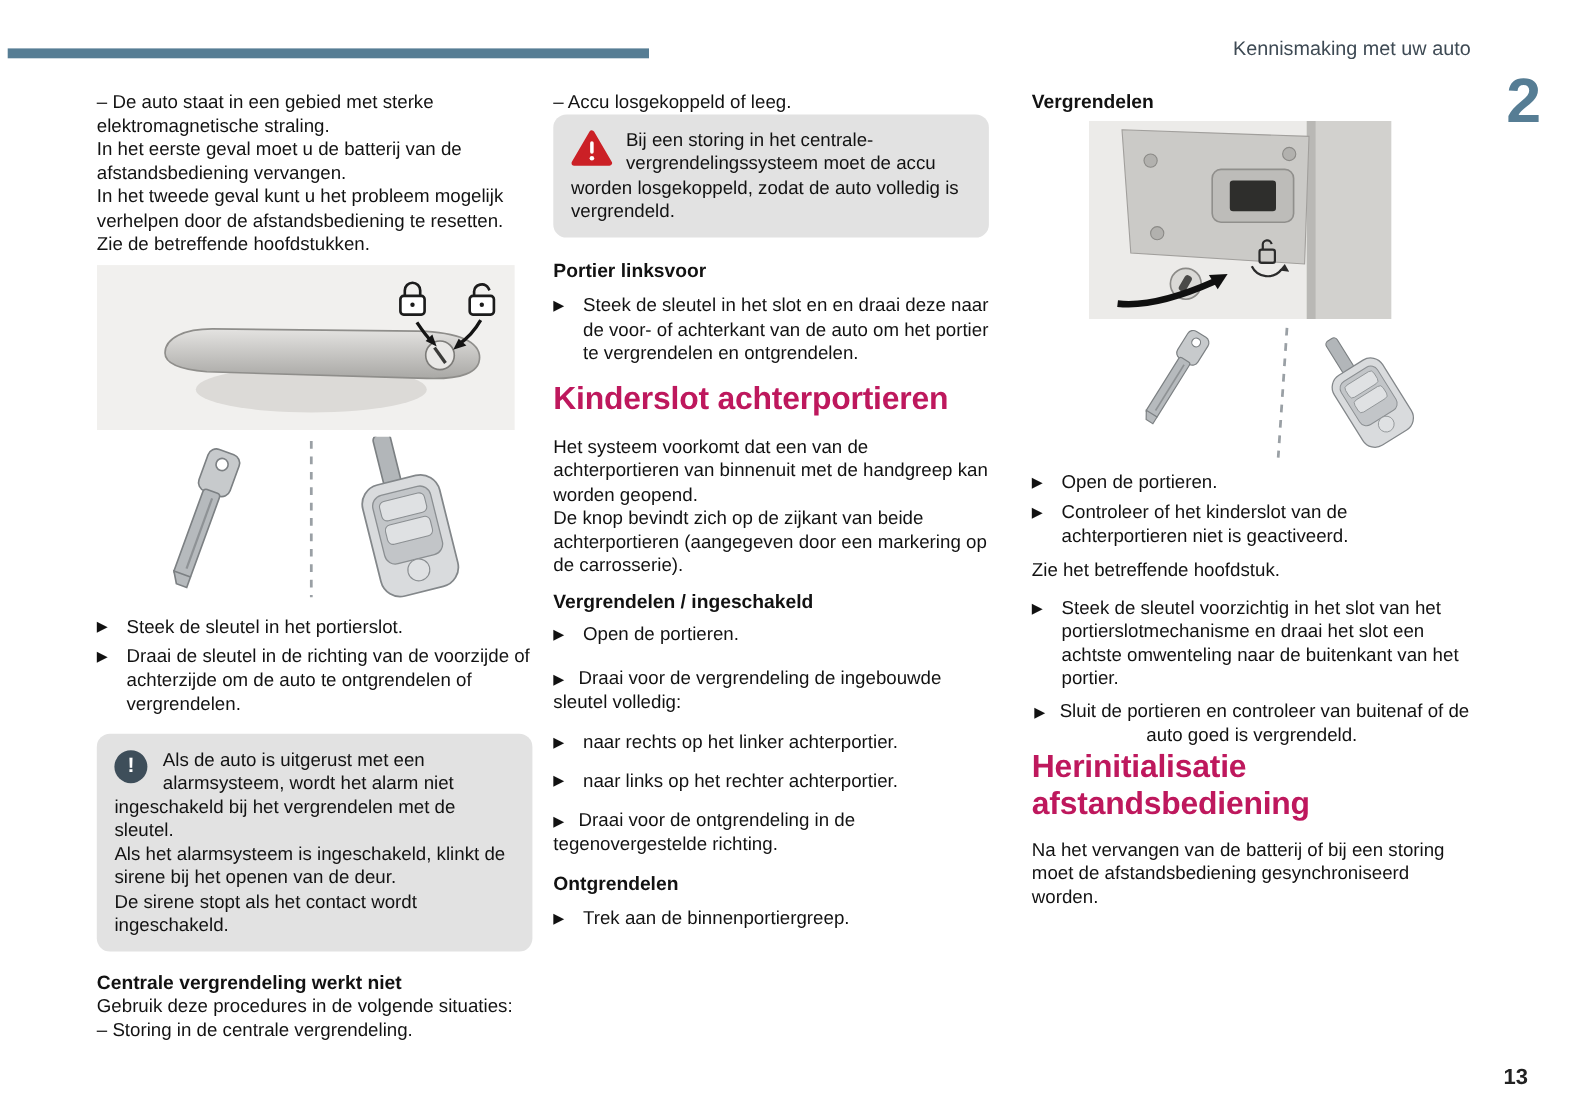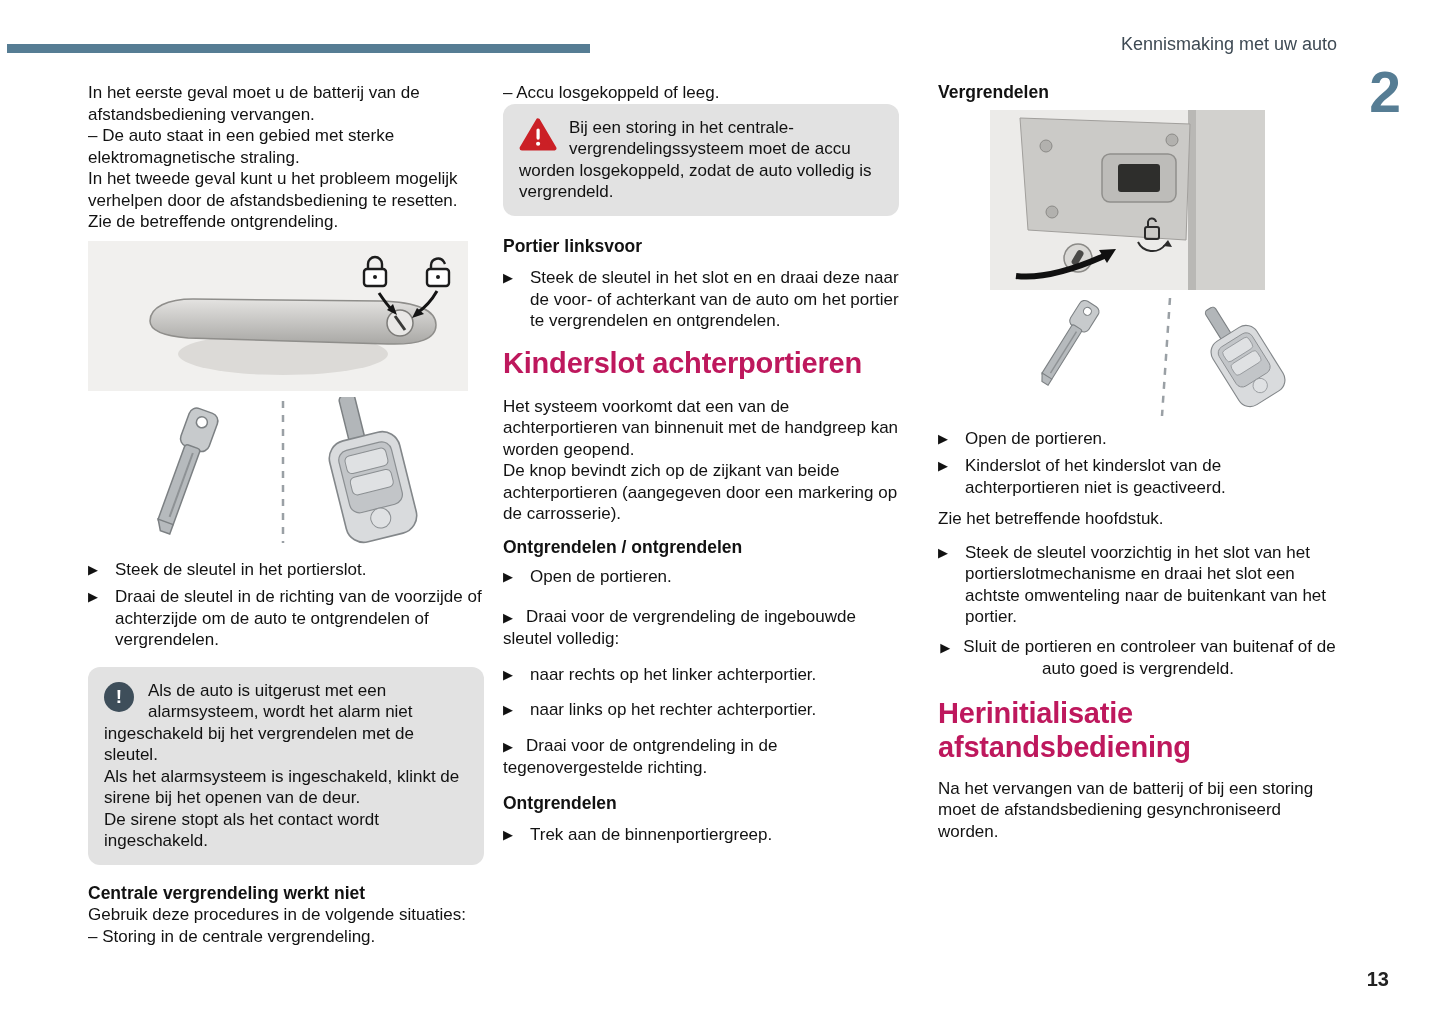--- a/index.html
+++ b/index.html
@@ -31,24 +31,24 @@
 </head>
 <body>
 
 <div>
 
   <div class="topbar"></div>
   <div class="header-title">Kennismaking met uw auto</div>
   <div class="chapter-num">2</div>
 
   <div class="col col1">
+    <p class="body">– De auto staat in een gebied met sterke elektromagnetische straling.</p>
     <p class="body">In het eerste geval moet u de batterij van de afstandsbediening vervangen.</p>
-    <p class="body">– De auto staat in een gebied met sterke elektromagnetische straling.</p>
     <p class="body">In het tweede geval kunt u het probleem mogelijk verhelpen door de afstandsbediening te resetten.</p>
-    <p class="body">Zie de betreffende ontgrendeling.</p>
+    <p class="body">Zie de betreffende hoofdstukken.</p>
 
     <figure style="margin-top:8px;">
       <svg viewBox="0 0 380 150" width="380" height="150">
         <defs>
           <linearGradient id="hg" x1="0" y1="0" x2="0" y2="1">
             <stop offset="0" stop-color="#e4e3e1"></stop>
               <stop offset="1" stop-color="#a9a8a5"></stop>
           </linearGradient>
         </defs>
         <rect width="380" height="150" fill="#f1f0ee"></rect>
@@ -139,21 +139,21 @@
     <div class="bullet" style="margin-top:10px;">
       <span class="arrow">▶</span>
       <span class="btext">Steek de sleutel in het slot en en draai deze naar de voor- of achterkant van de auto om het portier te vergrendelen en ontgrendelen.</span>
     </div>
 
     <h2 class="h1" style="margin-top:14px;">Kinderslot achterportieren</h2>
 
     <p class="body" style="margin-top:16px;">Het systeem voorkomt dat een van de achterportieren van binnenuit met de handgreep kan worden geopend.</p>
     <p class="body">De knop bevindt zich op de zijkant van beide achterportieren (aangegeven door een markering op de carrosserie).</p>
 
-    <p class="subhead" style="margin-top:12px;">Ontgrendelen / ontgrendelen</p>
+    <p class="subhead" style="margin-top:12px;">Vergrendelen / ingeschakeld</p>
 
     <div class="bullet" style="margin-top:8px;">
       <span class="arrow">▶</span>
       <span class="btext">Open de portieren.</span>
     </div>
     <p class="body" style="margin-top:18px;">
       <span class="arrow-inline">▶</span><span>Draai voor de vergrendeling de ingebouwde sleutel volledig:</span>
     </p>
     <div class="bullet" style="margin-top:14px;">
       <span class="arrow">▶</span>
@@ -224,32 +224,32 @@
         </g>
       </svg>
     </figure>
 
     <div class="bullet" style="margin-top:8px;">
       <span class="arrow">▶</span>
       <span class="btext">Open de portieren.</span>
     </div>
     <div class="bullet" style="margin-top:6px;">
       <span class="arrow">▶</span>
-      <span class="btext">Kinderslot of het kinderslot van de achterportieren niet is geactiveerd.</span>
+      <span class="btext">Controleer of het kinderslot van de achterportieren niet is geactiveerd.</span>
     </div>
 
     <p class="body" style="margin-top:10px;">Zie het betreffende hoofdstuk.</p>
 
     <div class="bullet" style="margin-top:12px;">
       <span class="arrow">▶</span>
       <span class="btext">Steek de sleutel voorzichtig in het slot van het portierslotmechanisme en draai het slot een achtste omwenteling naar de buitenkant van het portier.</span>
     </div>
     <p class="body" style="margin-top:8px;text-align:center;">
       <span class="arrow-inline">▶</span><span>Sluit de portieren en controleer van buitenaf of de auto goed is vergrendeld.</span>
     </p>
 
-    <h2 class="h1" style="margin-top:16px;">Herinitialisatie afstandsbediening</h2>
+    <h2 class="h1" style="">Herinitialisatie afstandsbediening</h2>
 
     <p class="body" style="margin-top:14px;">Na het vervangen van de batterij of bij een storing moet de afstandsbediening gesynchroniseerd worden.</p>
   </div>
 
   <div class="pagenum">13</div>
 </div>
 
 </body></html>

